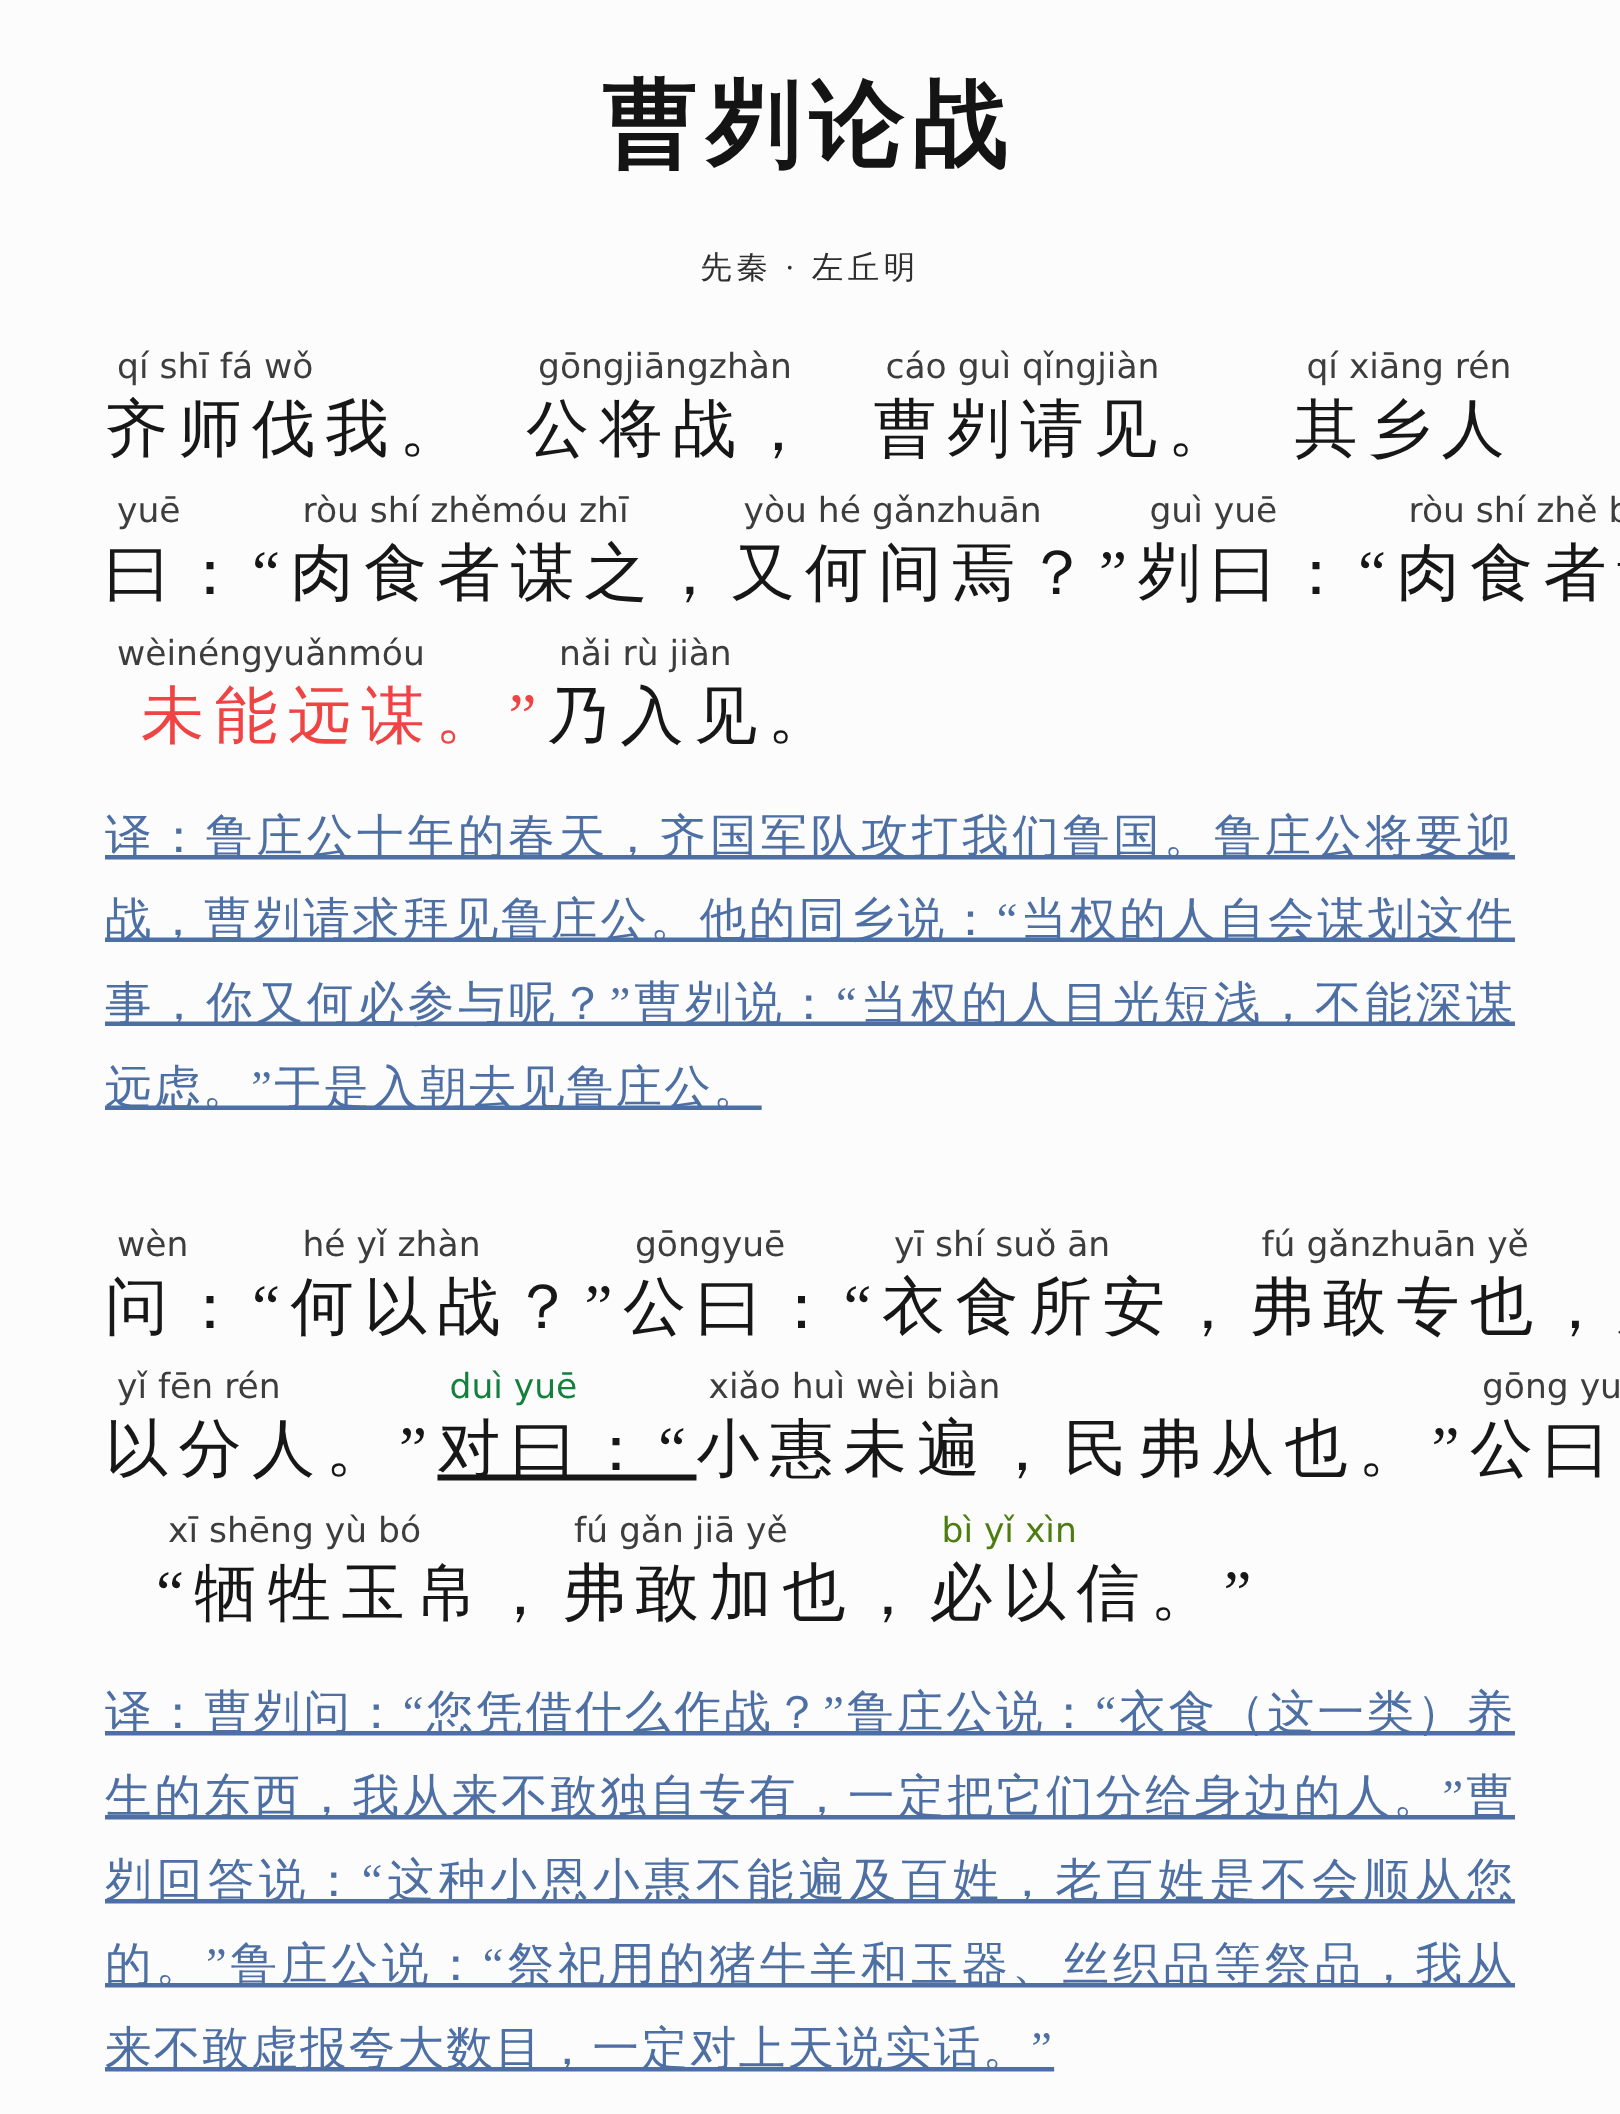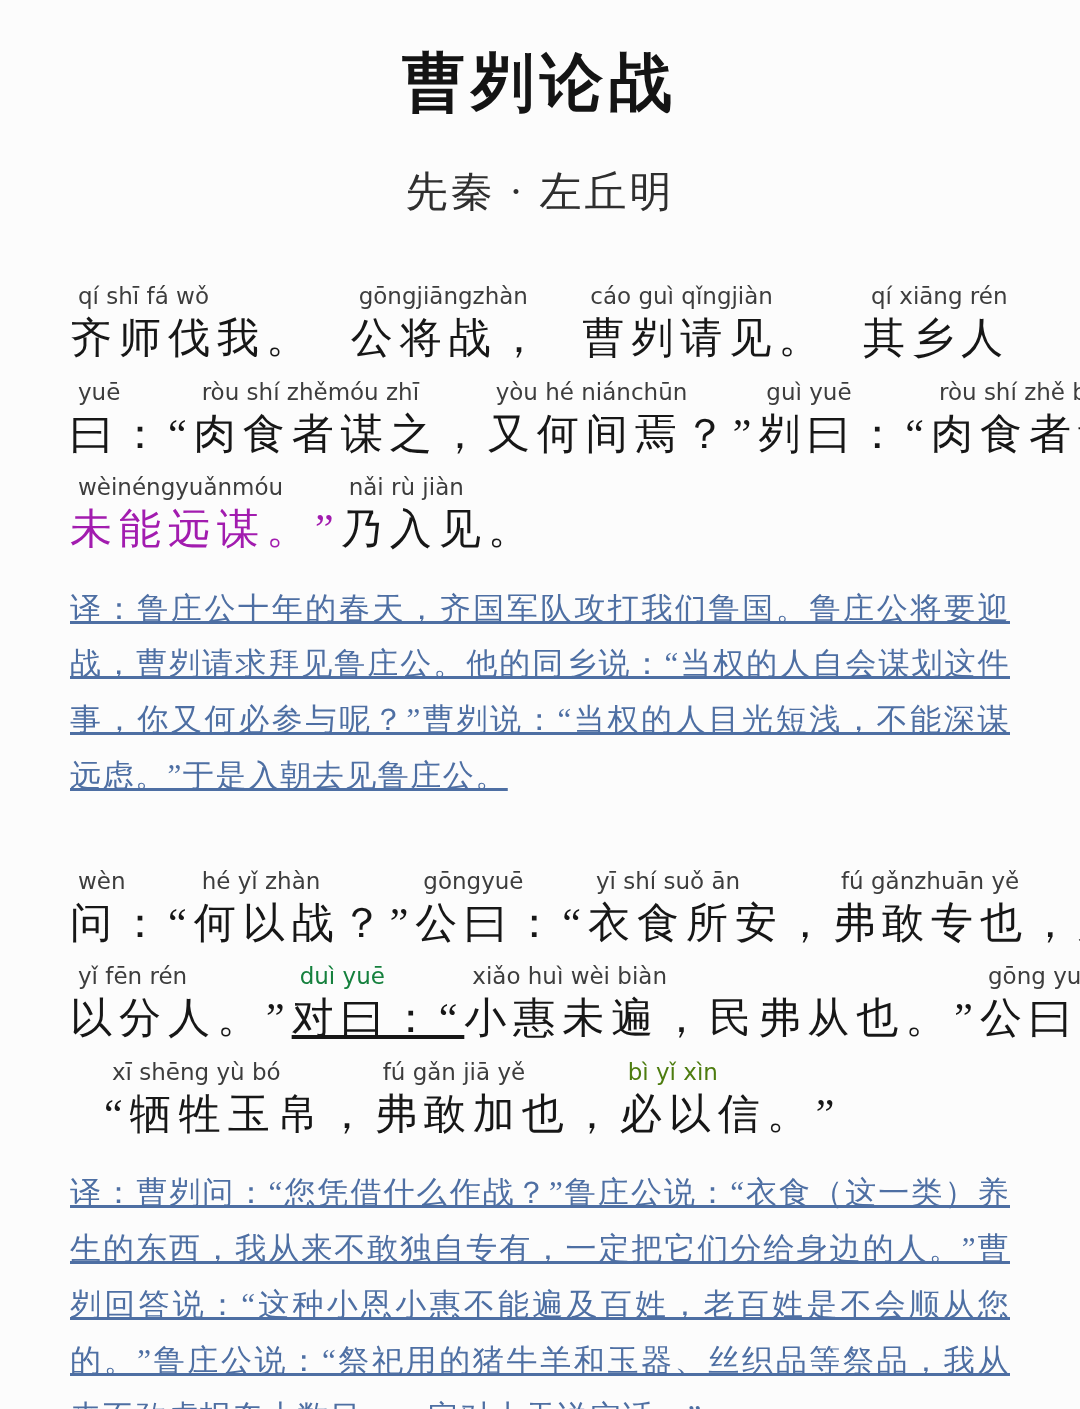--- a/index.html
+++ b/index.html
@@ -22,24 +22,24 @@
     font-size: 63px;
     font-weight: 700;
     letter-spacing: 6px;
     color: #141414;
     margin-top: 14px;
     margin-bottom: 38px;
     font-family: "Liberation Serif", "DejaVu Serif", serif;
   }
   .doc-author {
     text-align: center;
-    font-size: 42px;
+    font-size: 21px;
     color: #2f2f2f;
     letter-spacing: 3px;
-    margin-bottom: 63px;
+    margin-bottom: 40px;
   }
   .section { margin-bottom: 0; }
   .section + .section { margin-top: 64px; }
   .text-line {
     display: flex;
     align-items: flex-end;
     margin-bottom: 15px;
   }
   .text-line.justified { justify-content: space-between; }
   .text-line.compact { justify-content: flex-start; }
@@ -104,36 +104,36 @@
         <div class="text-line justified">
           <span class="seg">
             <span class="py" style="color: rgb(61, 61, 61);">yuē</span>
             <span class="zh" style="color: rgb(23, 23, 23);">曰：“</span>
           </span>
           <span class="seg">
             <span class="py" style="color: rgb(61, 61, 61);">ròu shí zhěmóu zhī</span>
             <span class="zh" style="color: rgb(23, 23, 23);">肉食者谋之，</span>
           </span>
           <span class="seg">
-            <span class="py" style="color: rgb(61, 61, 61);">yòu hé niánchūn</span>
+            <span class="py" style="color: rgb(61, 61, 61);">yòu hé gǎnzhuān</span>
             <span class="zh" style="color: rgb(23, 23, 23);">又何间焉？”</span>
           </span>
           <span class="seg">
             <span class="py" style="color: rgb(61, 61, 61);">guì yuē</span>
             <span class="zh" style="color: rgb(23, 23, 23);">刿曰：“</span>
           </span>
           <span class="seg">
             <span class="py" style="color: rgb(61, 61, 61);">ròu shí zhě bǐ</span>
             <span class="zh" style="color: rgb(23, 23, 23);">肉食者鄙，</span>
           </span>
         </div>
         <div class="text-line compact">
           <span class="seg">
             <span class="py" style="color: rgb(61, 61, 61);">wèinéngyuǎnmóu</span>
-            <span class="zh" style="color: #a21caf;">未能远谋。”</span>
+            <span class="zh" style="color: #ef4444; margin-left: 24px;">未能远谋。”</span>
           </span>
           <span class="seg">
             <span class="py" style="color: rgb(61, 61, 61);">nǎi rù jiàn</span>
             <span class="zh" style="color: rgb(23, 23, 23);">乃入见。</span>
           </span>
         </div>
         <p class="translation" style="color: rgb(78, 111, 163);">译：鲁庄公十年的春天，齐国军队攻打我们鲁国。鲁庄公将要迎战，曹刿请求拜见鲁庄公。他的同乡说：“当权的人自会谋划这件事，你又何必参与呢？”曹刿说：“当权的人目光短浅，不能深谋远虑。”于是入朝去见鲁庄公。</p>
       </div>
       <div class="section">
         <div class="text-line justified">

